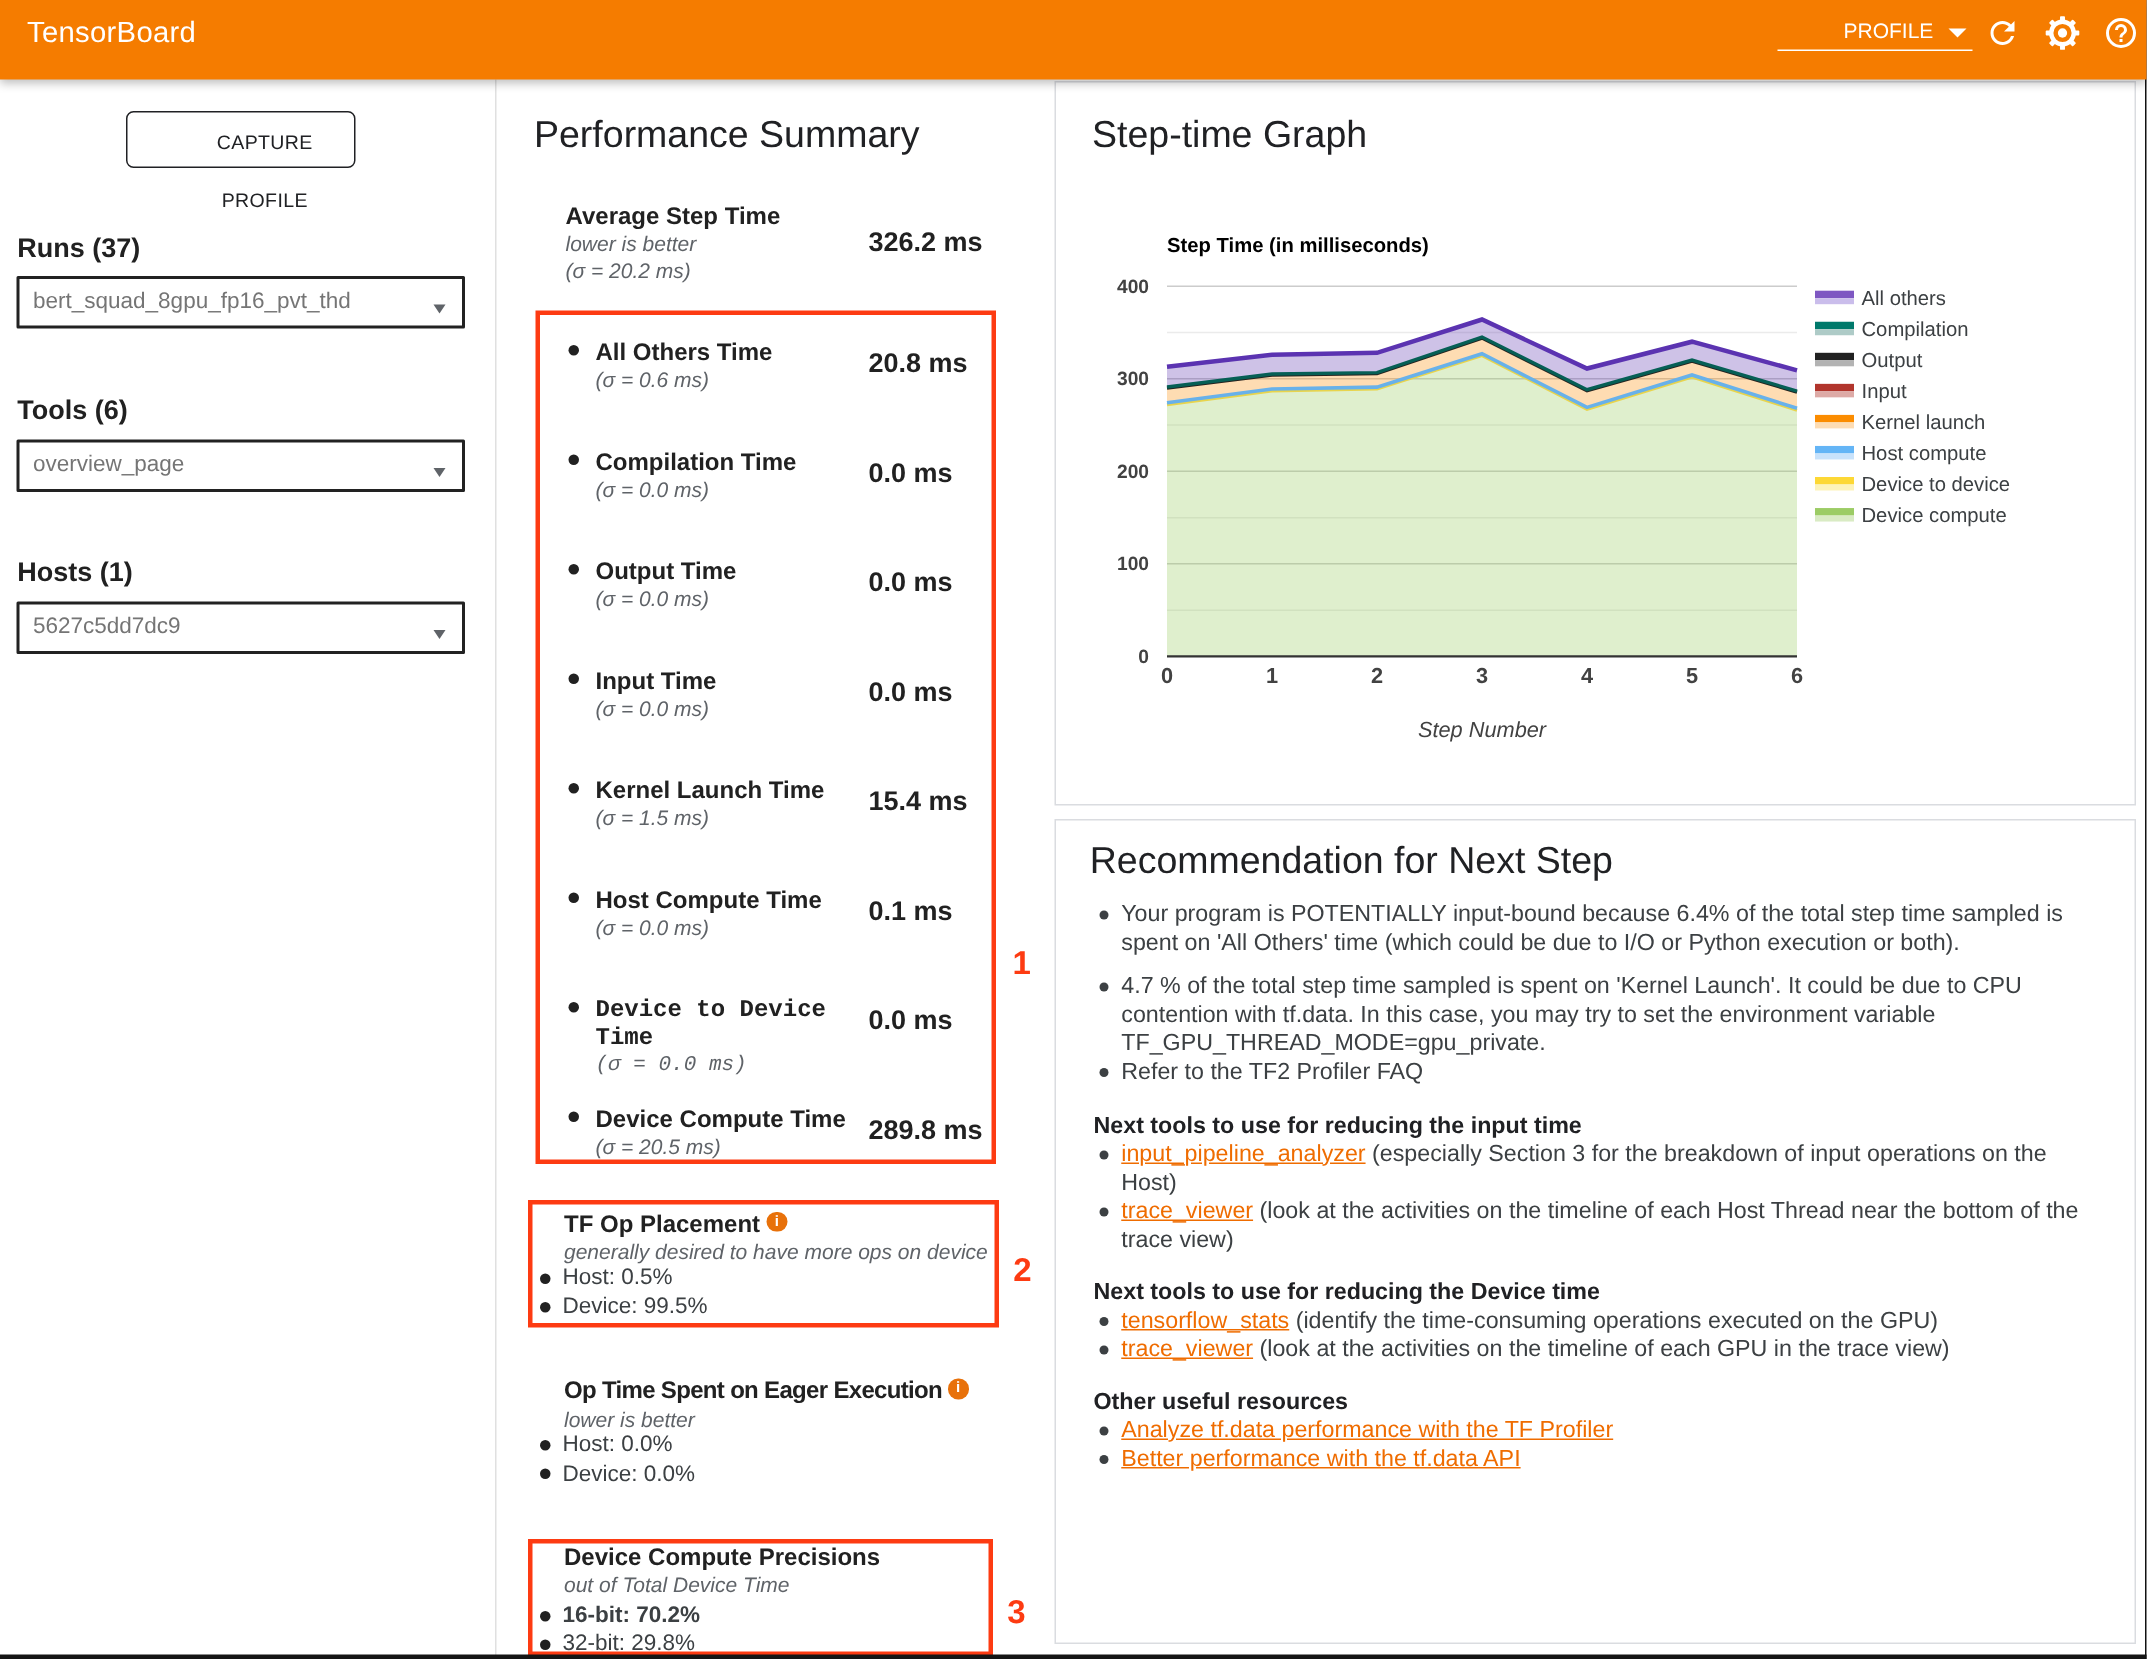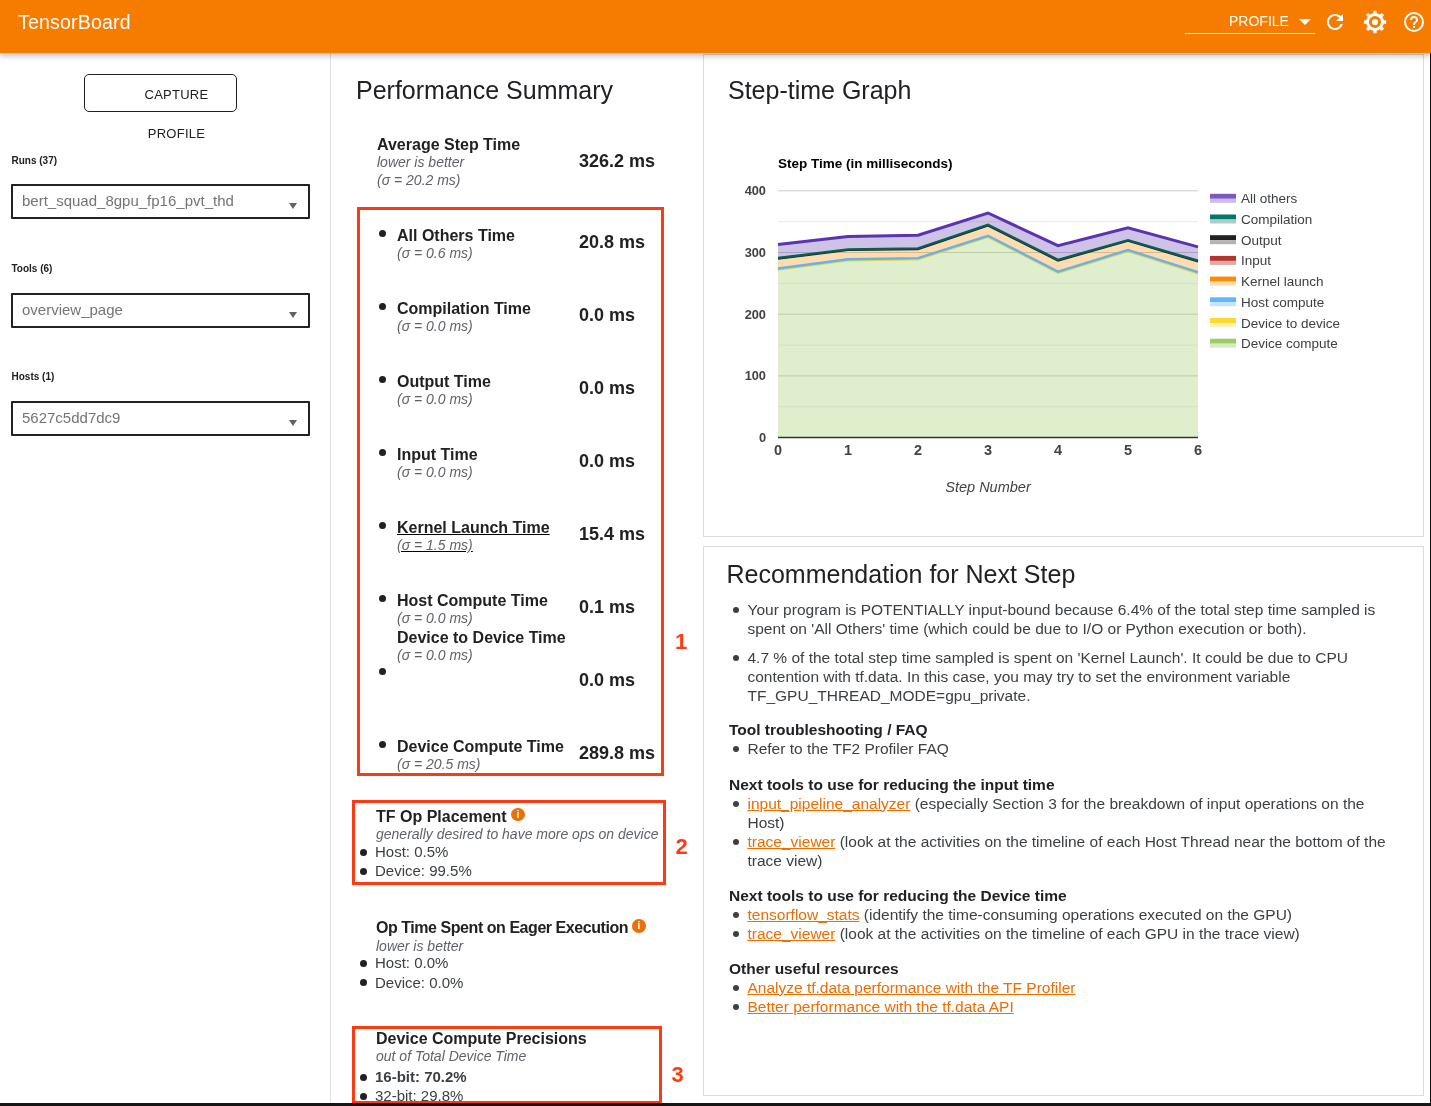--- a/index.html
+++ b/index.html
@@ -15,21 +15,21 @@
 #profsel .line { position:absolute; left:0; top:20.8px; width:130px; height:1px; background:#fff; }
 #profsel .arr { position:absolute; right:4px; top:6.8px; width:0; height:0;
   border-left:6.3px solid transparent; border-right:6.3px solid transparent; border-top:6.3px solid #fff; }
 .hicon { position:absolute; top:10px; width:24px; height:24px; }
 
 #vdiv { position:absolute; left:330px; top:53px; width:1px; height:1053px; background:#e0e0e0; }
 
 #capture { position:absolute; left:84px; top:73.5px; width:153px; height:38px;
   border:1px solid #202124; border-radius:5px; background:#fff;
   font-size:13px; color:#202124; letter-spacing:.25px; text-align:center; line-height:39px;padding-left:32px; }
-.sblabel { position:absolute; left:11.5px; font-size:10px; font-weight:bold; color:#212121; }
+.sblabel { position:absolute; left:11.5px; font-size:18px; font-weight:bold; color:#212121; }
 .sbsel { position:absolute; left:11px; width:298.5px; height:35.5px; border:2px solid #222;
   border-radius:1px; background:#fff; }
 .sbsel .t { position:absolute; left:9px; top:6.5px; font-size:15px; color:#757575; }
 .sbsel .a { position:absolute; right:11px; top:17px; width:0; height:0;
   border-left:4.8px solid transparent; border-right:4.8px solid transparent; border-top:6.2px solid #5f6368; }
 
 #psum-title { position:absolute; left:356px; top:75.5px; font-size:25px; color:#202124; }
 .itm-t { font-size:16px; font-weight:bold; color:#212121; line-height:19px; }
 .itm-s { font-size:14px; font-style:italic; color:#5f6368; line-height:17.5px; }
 .itm-v { font-size:18px; font-weight:bold; color:#212121; }
@@ -128,33 +128,33 @@
       <div class="itm-s">(σ = 0.0 ms)</div>
     </div>
     <div class="itm-v abs" style="left:579px; top:378px;">0.0 ms</div>
     <div class="blt" style="left:379px; top:448.5px;"></div>
     <div class="abs" style="left:397px; top:445px; width:180px;">
       <div class="itm-t">Input Time</div>
       <div class="itm-s">(σ = 0.0 ms)</div>
     </div>
     <div class="itm-v abs" style="left:579px; top:451px;">0.0 ms</div>
     <div class="blt" style="left:379px; top:521.5px;"></div>
-    <div class="abs" style="left:397px; top:518px; width:180px;text-decoration:underline;">
+    <div class="abs" style="left:397px; top:518px; width:180px;">
       <div class="itm-t">Kernel Launch Time</div>
       <div class="itm-s">(σ = 1.5 ms)</div>
     </div>
     <div class="itm-v abs" style="left:579px; top:524px;">15.4 ms</div>
     <div class="blt" style="left:379px; top:594.5px;"></div>
     <div class="abs" style="left:397px; top:591px; width:180px;">
       <div class="itm-t">Host Compute Time</div>
       <div class="itm-s">(σ = 0.0 ms)</div>
     </div>
     <div class="itm-v abs" style="left:579px; top:597px;text-align:center;">0.1 ms</div>
     <div class="blt" style="left:379px; top:667.5px;"></div>
-    <div class="abs" style="left:397px; top:628px; width:180px;">
+    <div class="abs" style="left:397px; top:664px; width:180px;font-family:Liberation Mono, monospace;">
       <div class="itm-t">Device to Device Time</div>
       <div class="itm-s">(σ = 0.0 ms)</div>
     </div>
     <div class="itm-v abs" style="left:579px; top:670px;">0.0 ms</div>
     <div class="blt" style="left:379px; top:740.5px;"></div>
     <div class="abs" style="left:397px; top:737px; width:180px;">
       <div class="itm-t">Device Compute Time</div>
       <div class="itm-s">(σ = 20.5 ms)</div>
     </div>
     <div class="itm-v abs" style="left:579px; top:743px;">289.8 ms</div>
@@ -269,21 +269,20 @@
     </g>
 </svg>
 
 <div class="card" style="left:703px; top:546px; width:721px; height:550px;"></div>
 <div class="ctitle" style="left:726.5px; top:560px;">Recommendation for Next Step</div>
 <div id="rec">
   <ul>
     <li style="margin-bottom:10px;">Your program is POTENTIALLY input-bound because 6.4% of the total step time sampled is spent on 'All Others' time (which could be due to I/O or Python execution or both).</li>
     <li>4.7 % of the total step time sampled is spent on 'Kernel Launch'. It could be due to CPU contention with tf.data. In this case, you may try to set the environment variable TF_GPU_THREAD_MODE=gpu_private.</li>
   </ul>
-  <div class="b" style="margin-top:15px;">Tool troubleshooting / FAQ</div>
   <ul>
       <li>Refer to the TF2 Profiler FAQ</li>
     </ul>
   <div class="b" style="margin-top:16.5px;">Next tools to use for reducing the input time</div>
   <ul>
     <li><a>input_pipeline_analyzer</a> (especially Section 3 for the breakdown of input operations on the Host)</li>
     <li><a>trace_viewer</a> (look at the activities on the timeline of each Host Thread near the bottom of the trace view)</li>
   </ul>
   <div class="b" style="margin-top:16px;">Next tools to use for reducing the Device time</div>
   <ul>

